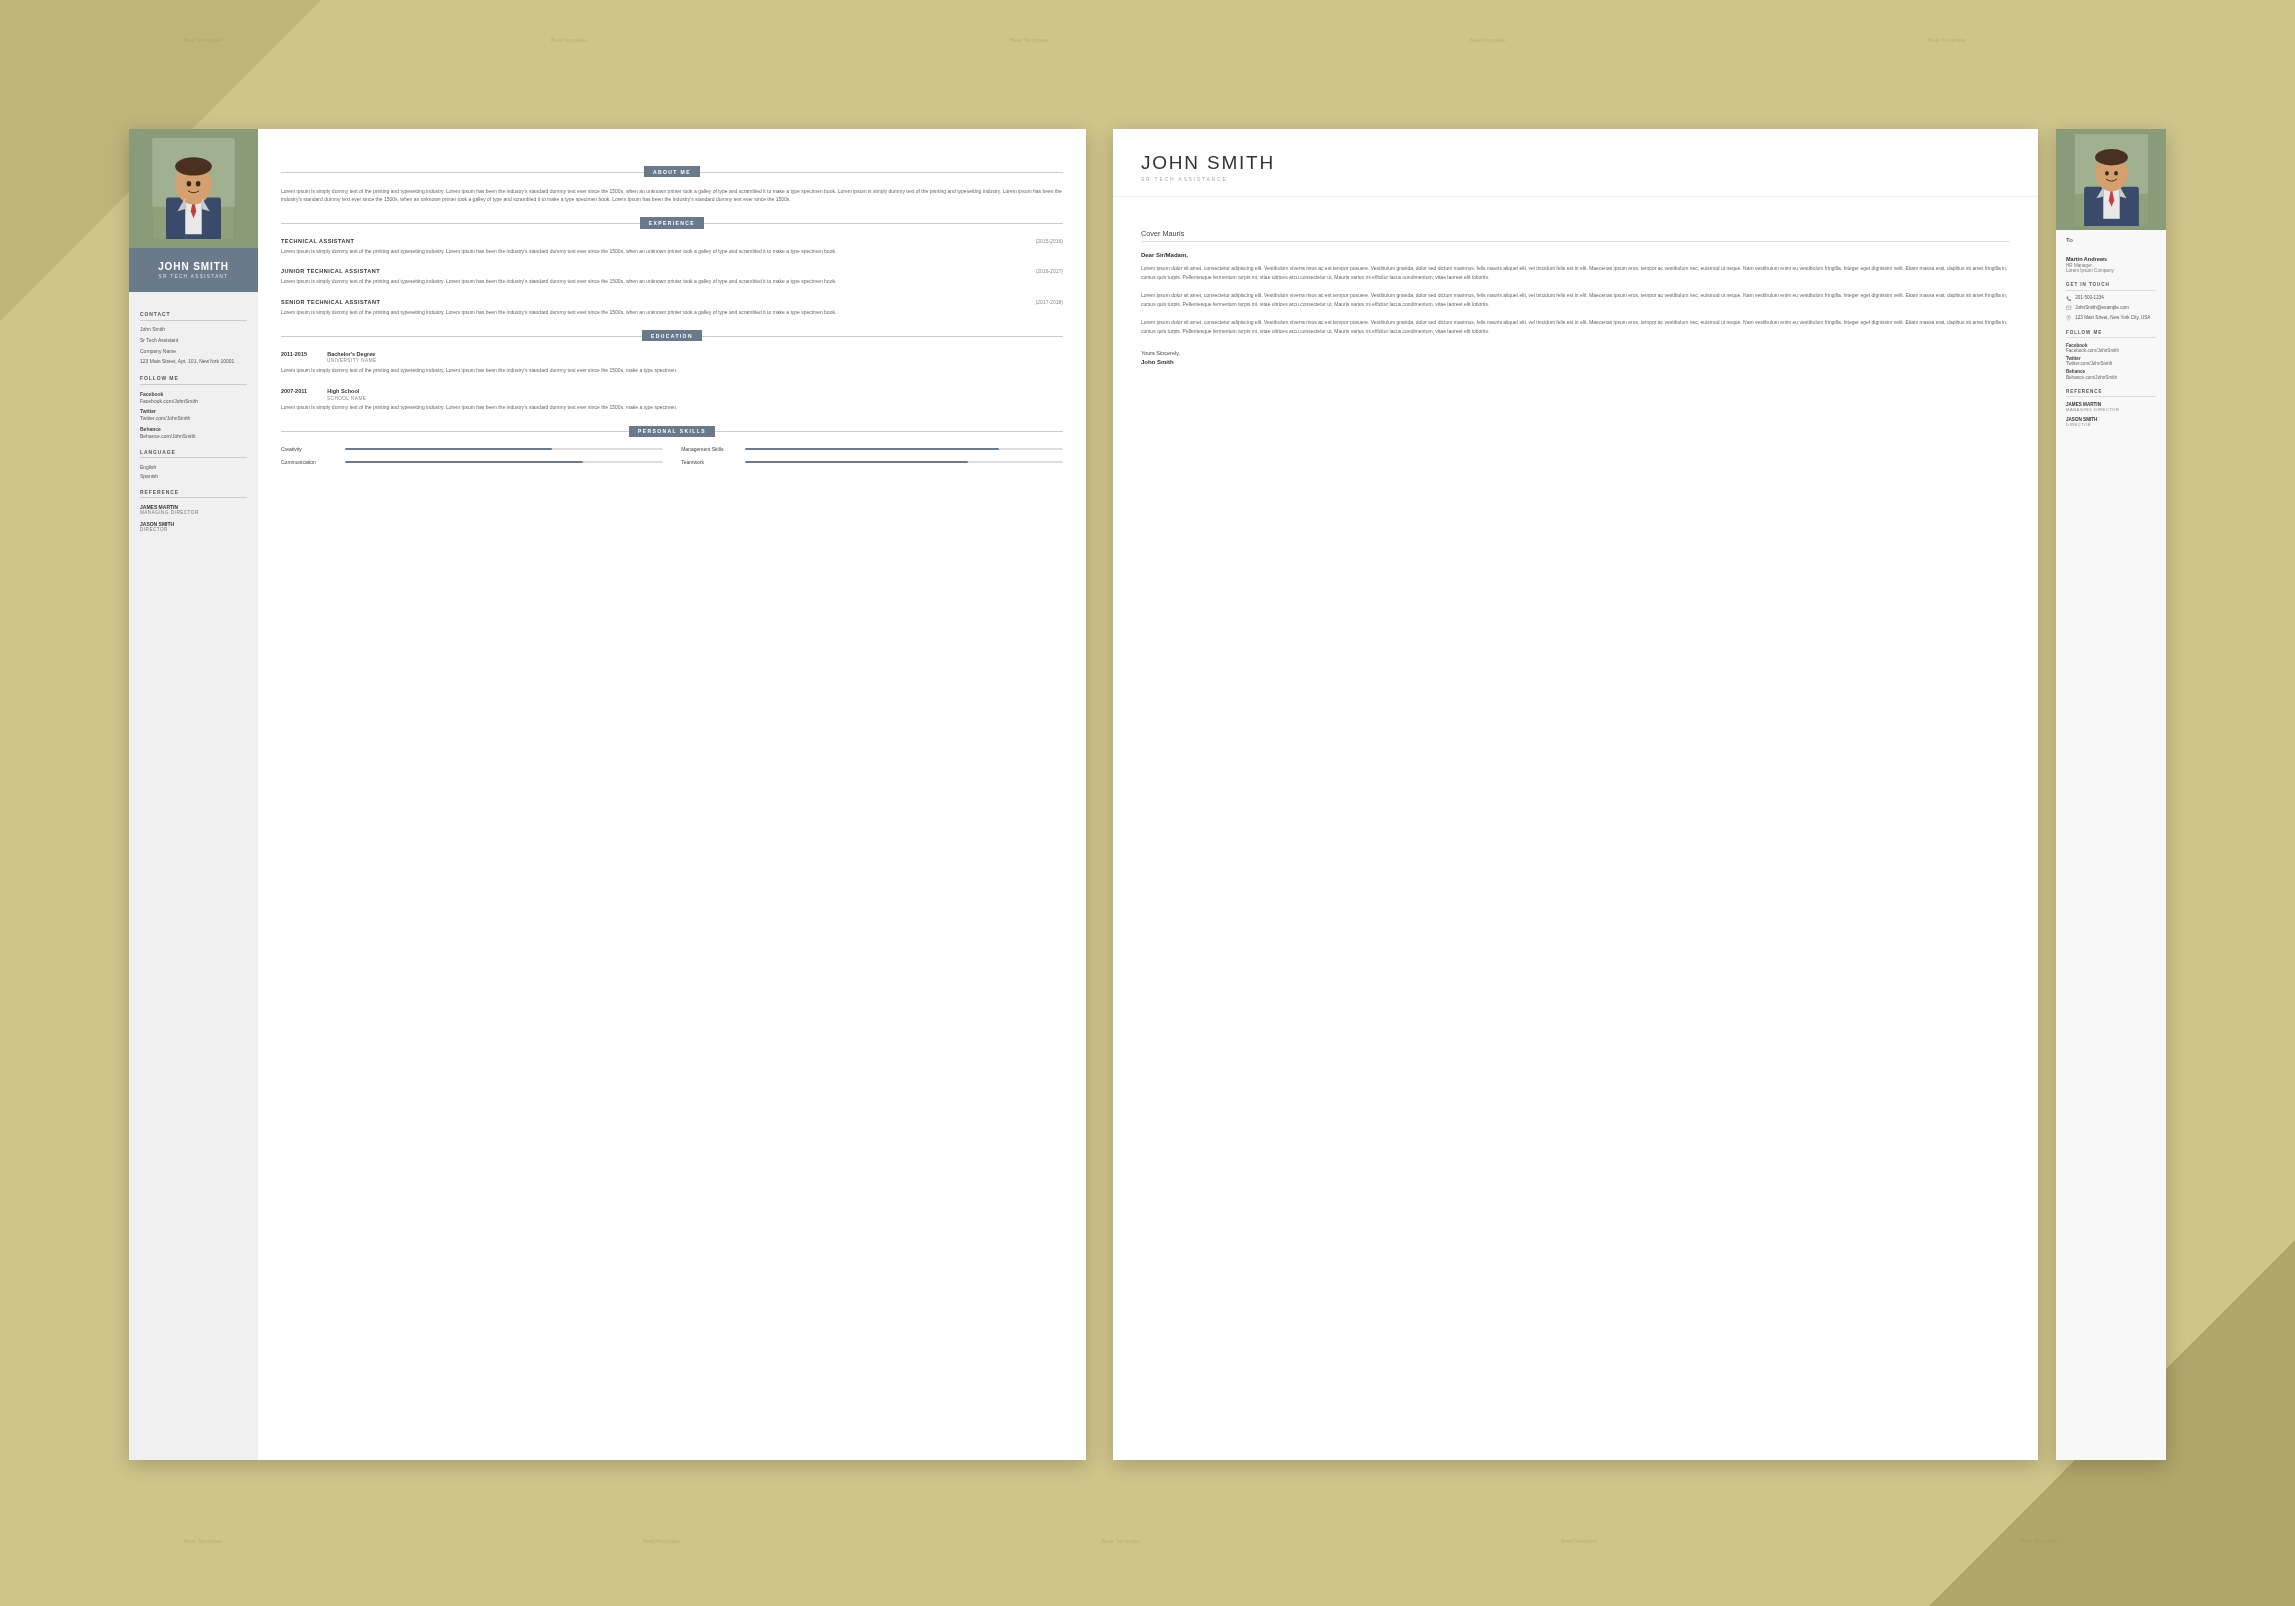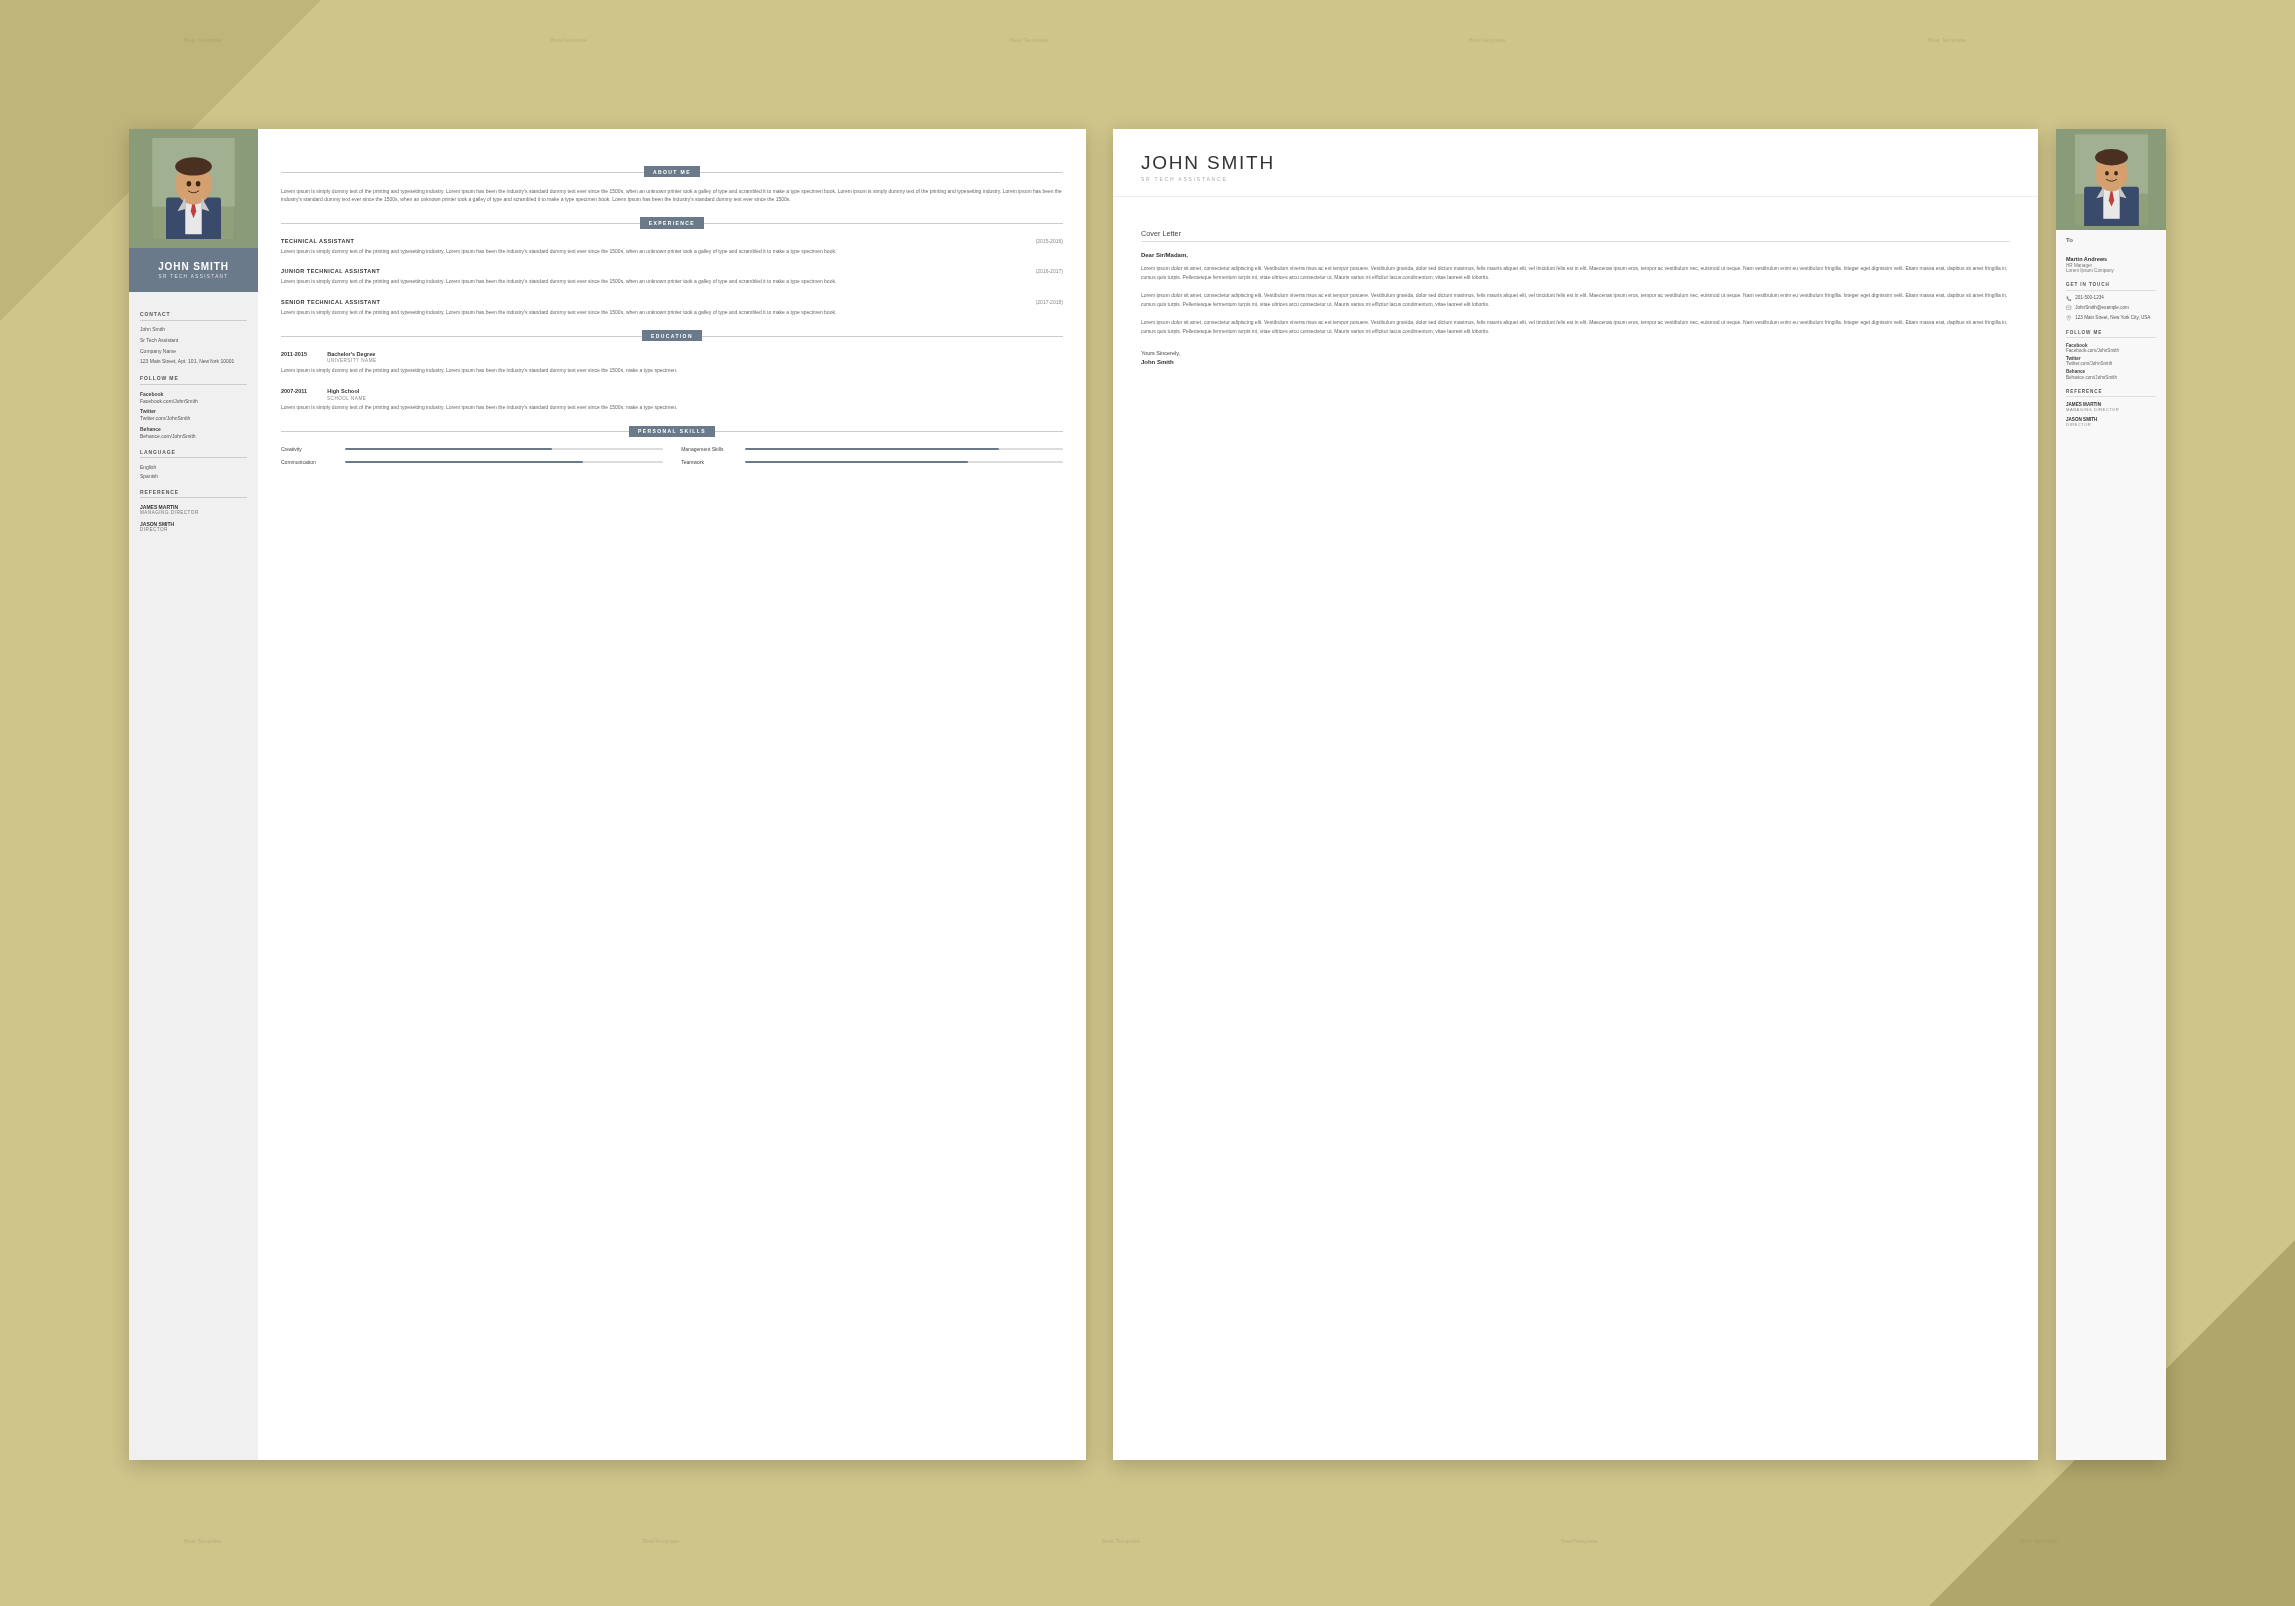--- a/index.html
+++ b/index.html
@@ -641,21 +641,21 @@
   <div class="right-section">
 
     <div class="cover-doc">
 
       <div class="cover-header">
         <div class="cover-main-name">JOHN SMITH</div>
         <div class="cover-main-title">SR TECH ASSISTANCE</div>
       </div>
 
       <div class="cover-body">
-        <div class="cover-section-title">Cover Letter</div>
+        <div class="cover-section-title">Cover Mauris</div>
         <div class="cover-dear">Dear Sir/Madam,</div>
 
         <p class="cover-para">Lorem ipsum dolor sit amet, consectetur adipiscing elit. Vestibulum viverra risus ac est tempor posuere. Vestibulum gravida, dolor sed dictum maximus, felis mauris aliquet elit, vel tincidunt felis est in elit. Maecenas ipsum eros, tempor ac vestibulum nec, euismod ut neque. Nam vestibulum enim eu vestibulum fringilla. Integer eget dignissim velit. Etiam massa erat, dapibus sit amet fringilla in, cursus quis turpis. Pellentesque fermentum turpis mi, vitae ultrices arcu consectetur ut. Mauris varius mi efficitur lacus condimentum, vitae laoreet elit lobortis.</p>
         <p class="cover-para">Lorem ipsum dolor sit amet, consectetur adipiscing elit. Vestibulum viverra risus ac est tempor posuere. Vestibulum gravida, dolor sed dictum maximus, felis mauris aliquet elit, vel tincidunt felis est in elit. Maecenas ipsum eros, tempor ac vestibulum nec, euismod ut neque. Nam vestibulum enim eu vestibulum fringilla. Integer eget dignissim velit. Etiam massa erat, dapibus sit amet fringilla in, cursus quis turpis. Pellentesque fermentum turpis mi, vitae ultrices arcu consectetur ut. Mauris varius mi efficitur lacus condimentum, vitae laoreet elit lobortis.</p>
         <p class="cover-para">Lorem ipsum dolor sit amet, consectetur adipiscing elit. Vestibulum viverra risus ac est tempor posuere. Vestibulum gravida, dolor sed dictum maximus, felis mauris aliquet elit, vel tincidunt felis est in elit. Maecenas ipsum eros, tempor ac vestibulum nec, euismod ut neque. Nam vestibulum enim eu vestibulum fringilla. Integer eget dignissim velit. Etiam massa erat, dapibus sit amet fringilla in, cursus quis turpis. Pellentesque fermentum turpis mi, vitae ultrices arcu consectetur ut. Mauris varius mi efficitur lacus condimentum, vitae laoreet elit lobortis.</p>
 
         <div class="cover-closing">Yours Sincerely,</div>
         <div class="cover-sig">John Smith</div>
       </div>
     </div>

